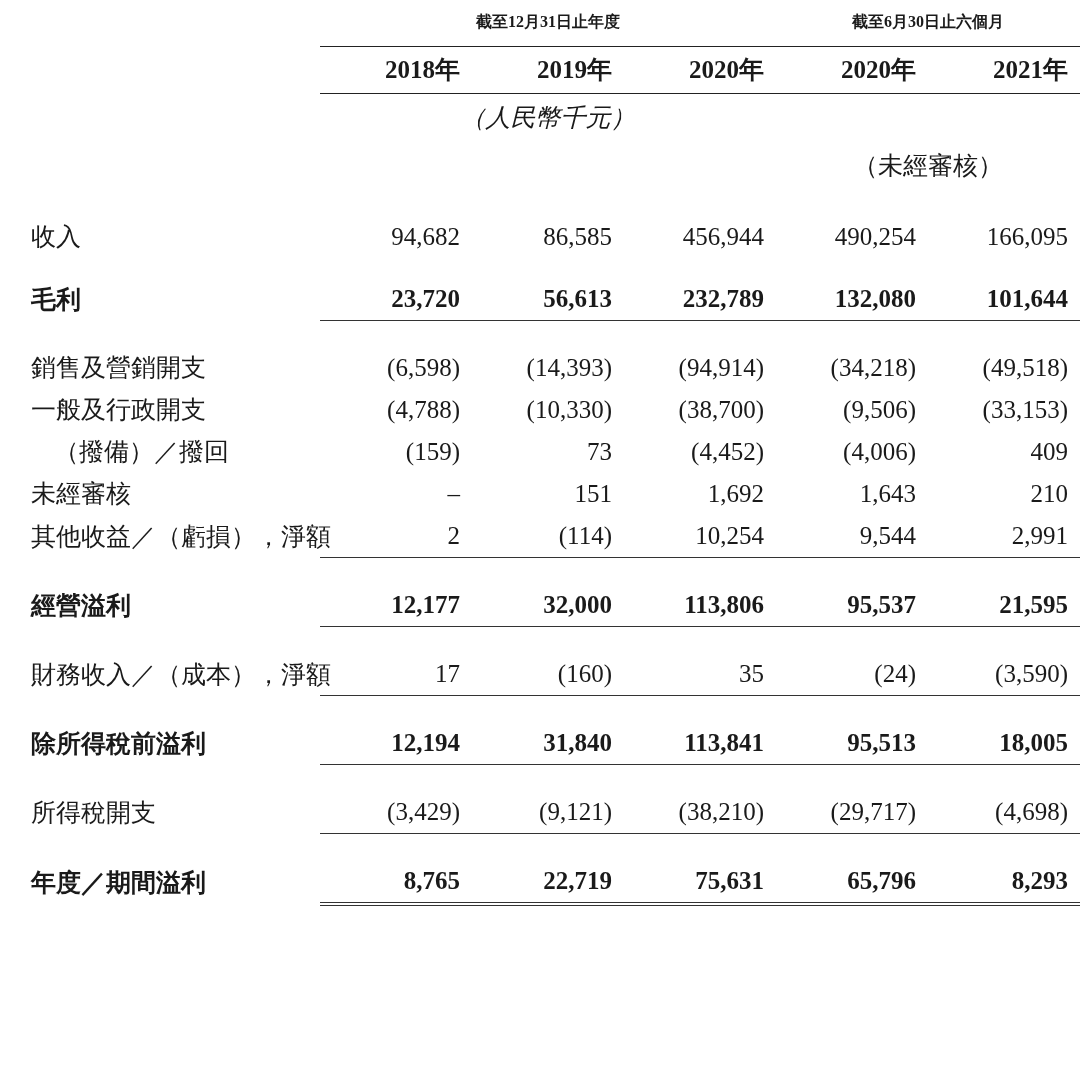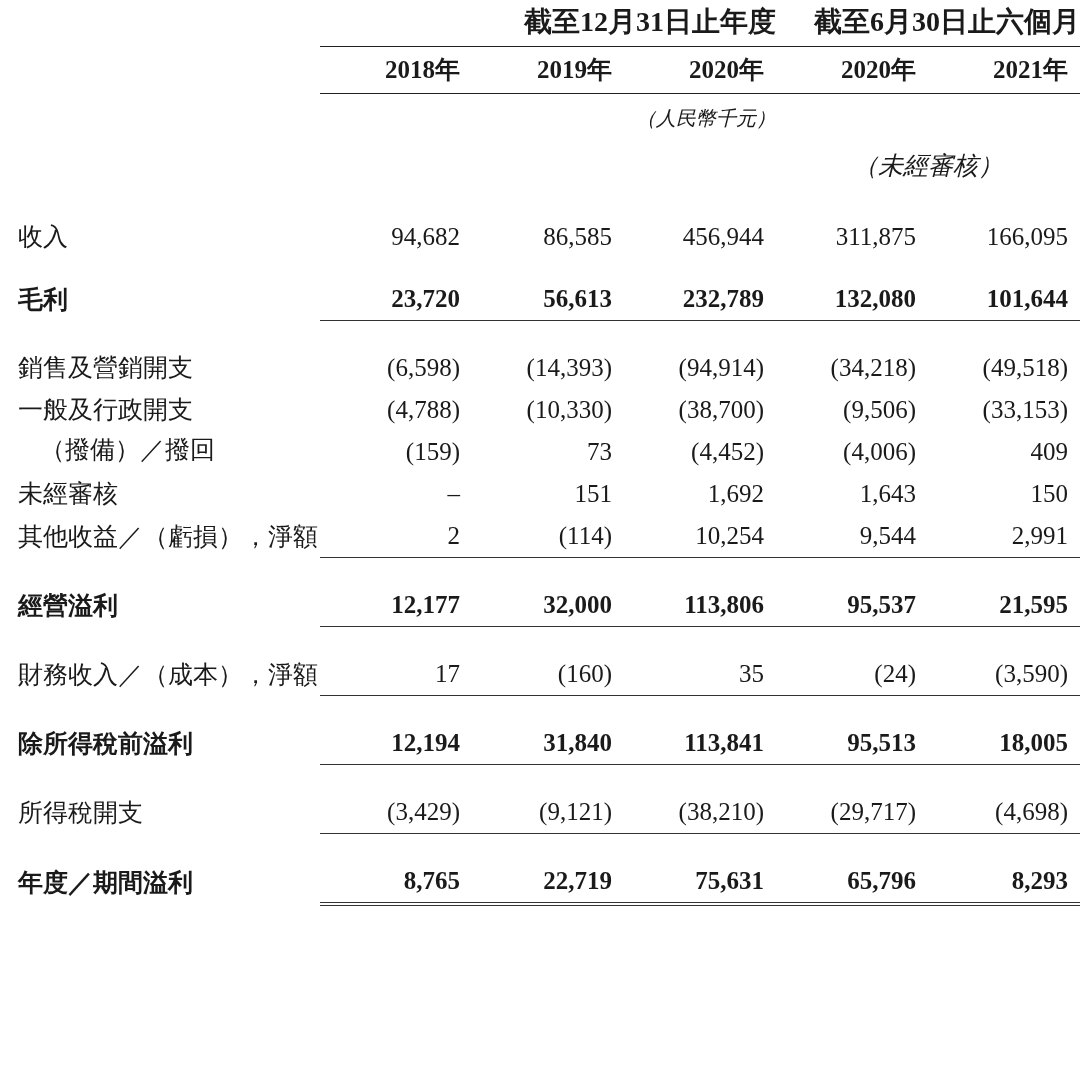--- a/index.html
+++ b/index.html
@@ -37,56 +37,55 @@
   }
   .num {
     text-align: right;
     padding-right: 12px;
     font-size: 25px;
     line-height: 42px;
     white-space: nowrap;
   }
   .label {
     text-align: left;
-    padding-left: 18px;
+    padding-left: 31px;
     font-size: 25px;
     line-height: 42px;
     white-space: nowrap;
   }
-  .label.indent { padding-left: 40px; font-family: Liberation Mono, monospace; }
+  .label.indent { padding-left: 54px; }
   .bold .num, .bold .label { font-weight: bold; }
 
   
   .grp-title {
-    text-align: right;
-    font-size: 28px;
+    text-align: center;
+    font-size: 16px;
     font-weight: bold;
     line-height: 44px;
     padding-bottom: 2px;
   }
   .rule-under { border-bottom: 1.6px solid #222; }
   .yr {
     text-align: right;
     padding-right: 12px;
     font-size: 25px;
     font-weight: bold;
     line-height: 46px;
   }
 
   .currency {
-    text-align: right;
-    font-size: 20px;
+    text-align: center;
+    font-size: 25px;
     font-style: italic;
     line-height: 48px;
     font-family: "Liberation Serif", serif;
   }
   .unaudited {
     text-align: center;
     font-size: 25px;
-    font-style: italic;
     line-height: 48px;
   }
   .ul-bot > td.num { border-bottom: 1.4px solid #333; }
   .dbl-bot > td.num {
     border-bottom: 4.5px double #333;
   }
 
   .blank-h20 td { height: 20px; font-size: 0; line-height: 20px; }
   .blank-h26 td { height: 26px; font-size: 0; line-height: 26px; }
 </style>
@@ -134,21 +133,21 @@
 
       <tr class="blank-h26">
           <td colspan="6"></td>
         </tr>
 
       <tr>
         <td class="label">收入</td>
         <td class="num">94,682</td>
         <td class="num">86,585</td>
         <td class="num">456,944</td>
-        <td class="num">311,875</td>
+        <td class="num">490,254</td>
         <td class="num">166,095</td>
       </tr>
 
 
       <tr class="blank-h20">
           <td colspan="6"></td>
         </tr>
 
       <tr class="bold ul-bot">
         <td class="label">毛利</td>
@@ -190,21 +189,21 @@
         <td class="num">(4,006)</td>
         <td class="num">409</td>
       </tr>
 
       <tr>
         <td class="label">未經審核</td>
         <td class="num">–</td>
         <td class="num">151</td>
         <td class="num">1,692</td>
         <td class="num">1,643</td>
-        <td class="num">150</td>
+        <td class="num">210</td>
       </tr>
 
       <tr class="ul-bot">
         <td class="label">其他收益／（虧損），淨額</td>
         <td class="num">2</td>
         <td class="num">(114)</td>
         <td class="num">10,254</td>
         <td class="num">9,544</td>
         <td class="num">2,991</td>
       </tr>

